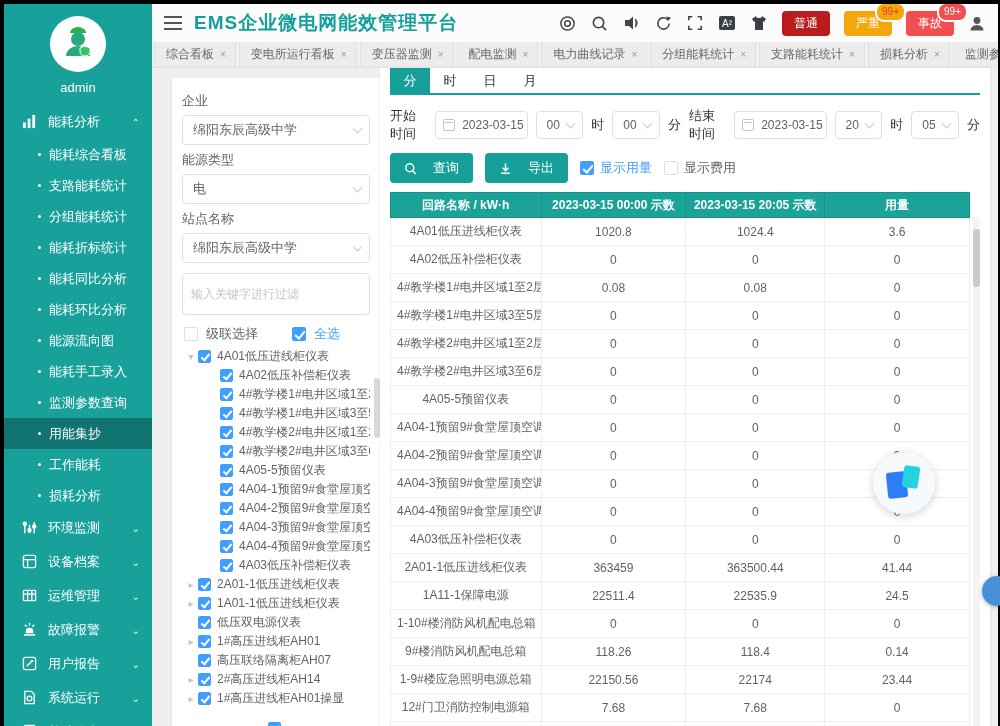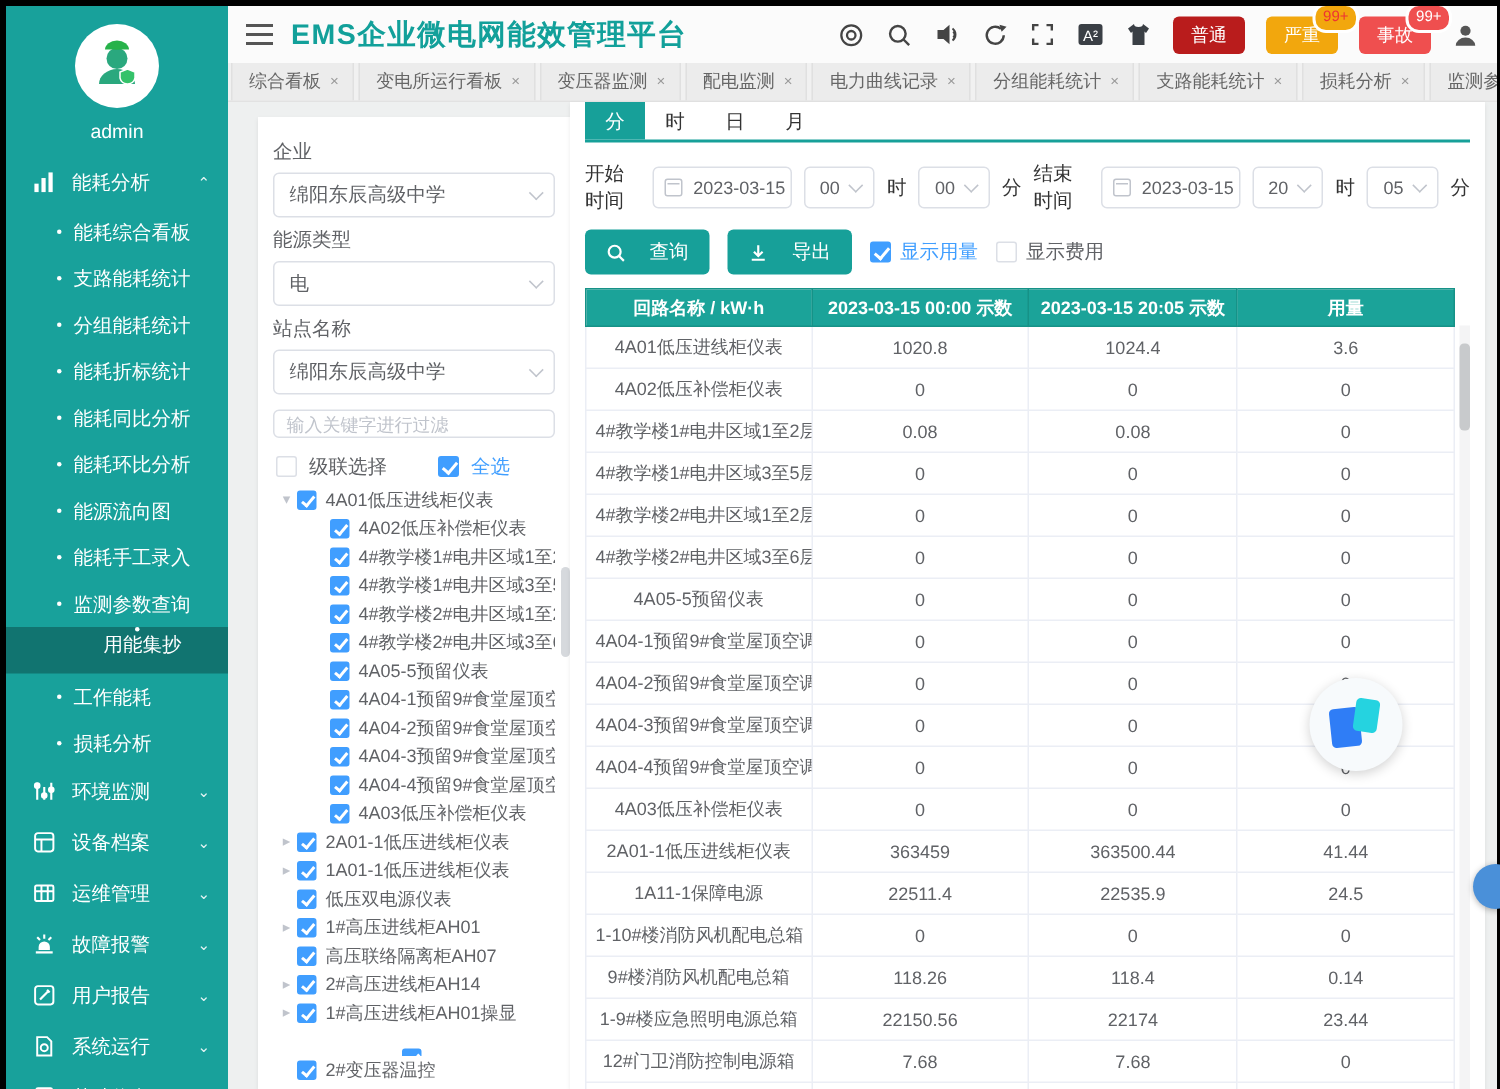--- a/index.html
+++ b/index.html
@@ -13,21 +13,21 @@
   .avatar-wrap { text-align:center; padding-top:12px; }
   .avatar { width:56px; height:56px; border-radius:50%; background:#fff; margin:0 auto;
     display:flex; align-items:center; justify-content:center; }
   .username { font-size:13px; color:#fff; margin-top:8px; padding-bottom:10px; }
   .menu { font-size:13px; }
   .menu-item { height:34px; display:flex; align-items:center; padding-left:18px; cursor:pointer; position:relative; }
   .menu-item .mi-icon { width:16px; height:16px; margin-right:10px; display:inline-flex; }
   .menu-item .chev { position:absolute; right:12px; font-size:10px; opacity:.9; }
   .submenu-item { height:31px; display:flex; align-items:center; padding-left:34px; cursor:pointer; font-size:13px; }
   .submenu-item .dot { width:3px; height:3px; border-radius:50%; background:#fff; margin-right:8px; flex:0 0 3px; }
-  .submenu-item.active { background:rgba(0,0,0,0.28);flex-direction:column; }
+  .submenu-item.active { background:rgba(0,0,0,0.28); }
 
   
   .main { flex:1; display:flex; flex-direction:column; min-width:0; }
   .topbar { height:38px; background:#fbfbfb; display:flex; align-items:center; padding:0 12px; flex:0 0 38px; }
   .hamburger { width:18px; height:14px; border-top:2px solid #555; border-bottom:2px solid #555; position:relative; margin-right:12px; cursor:pointer; }
   .hamburger::after { content:""; position:absolute; left:0; right:0; top:4px; border-top:2px solid #555; }
   .title { font-size:19px; font-weight:700; color:#12a09a; letter-spacing:1px; white-space:nowrap; }
   .top-icons { margin-left:auto; display:flex; align-items:center; gap:14px; }
   .ticon { width:18px; height:18px; display:inline-flex; align-items:center; justify-content:center; cursor:pointer; color:#444; }
   .badge { border-radius:4px; color:#fff; font-size:12px; padding:4px 12px; position:relative; cursor:pointer; white-space:nowrap; }
@@ -46,21 +46,21 @@
   .content { flex:1; position:relative; background:#eef0f0; min-height:0; }
 
   
   .filter-card { position:absolute; left:20px; top:10px; width:208px; bottom:0; background:#fff;
     box-shadow:0 1px 3px rgba(0,0,0,.08); padding:8px 10px 0 10px; overflow:hidden; }
   .f-label { font-size:13px; color:#606266; margin:6px 0 5px 0; }
   .select { position:relative; height:30px; border:1px solid #dcdfe6; border-radius:4px; background:#fff;
     display:flex; align-items:center; padding:0 22px 0 10px; font-size:13px; color:#606266; cursor:pointer; }
   .select .sel-chev, .mini-select .sel-chev { position:absolute; right:8px; top:50%; width:7px; height:7px;
     border-right:1px solid #c0c4cc; border-bottom:1px solid #c0c4cc; transform:translateY(-70%) rotate(45deg); }
-  .search-input { width:100%; height:19px; border:1px solid #dcdfe6; border-radius:4px; font-size:12px;
+  .search-input { width:100%; height:42px; border:1px solid #dcdfe6; border-radius:4px; font-size:12px;
     padding:0 8px; color:#606266; margin-top:10px; font-family:inherit; }
   .search-input::placeholder { color:#c0c4cc; }
   .cb-row { display:flex; align-items:center; gap:8px; margin:10px 0 0 2px; font-size:13px; color:#606266; }
   .cb { width:14px; height:14px; border:1px solid #dcdfe6; border-radius:2px; background:#fff; position:relative; flex:0 0 14px; cursor:pointer; }
   .cb.checked { background:#409eff; border-color:#409eff; }
   .cb.checked::after { content:""; position:absolute; left:4px; top:1px; width:4px; height:8px;
     border-right:2px solid #fff; border-bottom:2px solid #fff; transform:rotate(40deg); }
   .cb-label.blue { color:#409eff; }
   .tree { margin-top:4px; overflow:hidden; position:relative; }
   .tree-row { display:flex; align-items:center; height:19px; font-size:12px; color:#606266; white-space:nowrap; cursor:pointer; overflow:hidden; }

